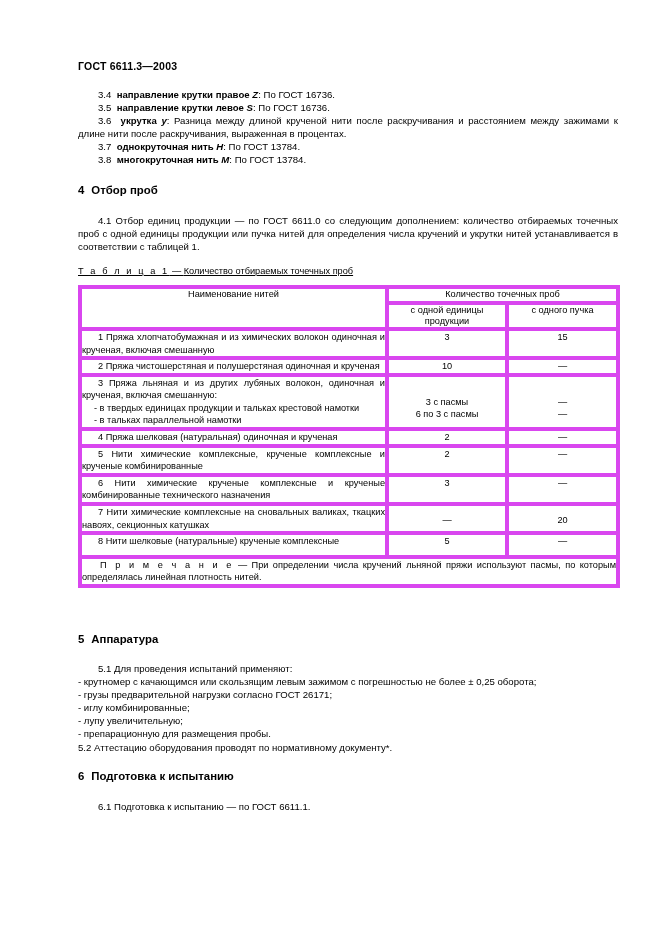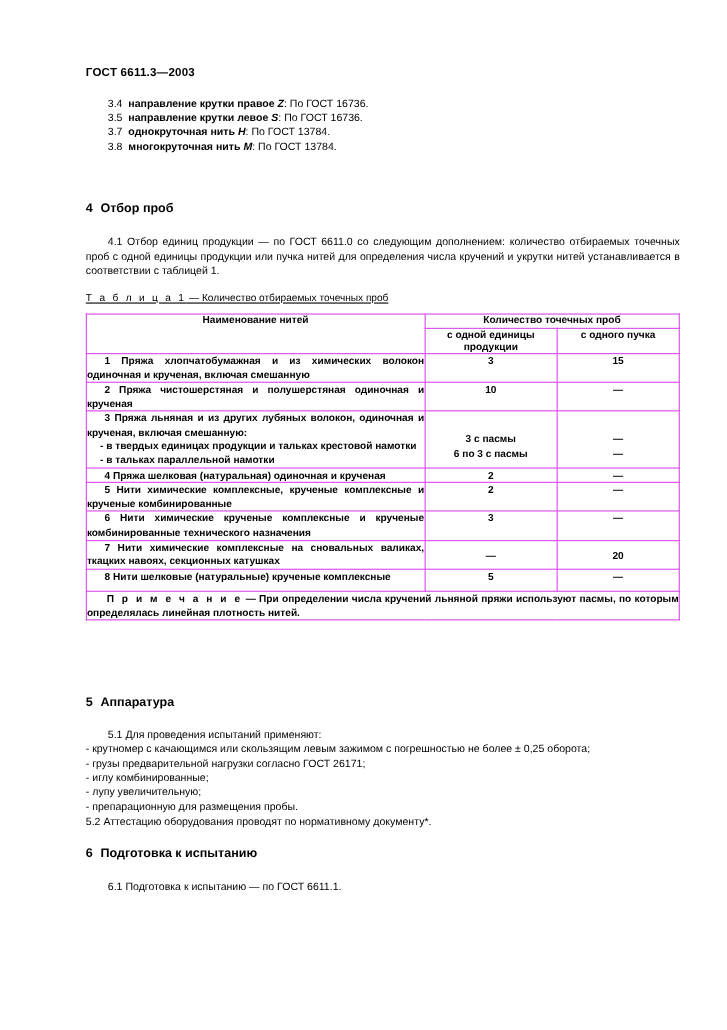--- a/index.html
+++ b/index.html
@@ -76,23 +76,23 @@
   }
 
   
   table.samples {
     border-collapse: collapse;
     width: 540px;
     table-layout: fixed;
     font-size: 9.2px;
   }
   table.samples td, table.samples th {
-    border: 1px solid #d946ef;
+    border: 4px solid #d946ef;
     padding: 0;
-    font-weight: bold;
+    font-weight: normal;
     vertical-align: top;
   }
   .th-main {
     text-align: center;
     vertical-align: middle;
     padding: 4px 6px;
     line-height: 11.5px;
   }
   .th-sub {
     text-align: center;
@@ -194,20 +194,25 @@
       <span class="term">направление крутки правое</span>
       <span class="term-italic">Z</span><span>: </span><span>По ГОСТ 16736.</span>
     </p>
 
     <p class="para indent">
       <span class="clause-num">3.5</span>&nbsp;
       <span class="term">направление крутки левое</span>
       <span class="term-italic">S</span><span>: </span><span>По ГОСТ 16736.</span>
     </p>
 
+    <p class="para indent">
+      <span class="clause-num">3.6</span>&nbsp;
+      <span class="term">укрутка</span>
+      <span class="term-italic">у</span><span>: </span><span>Разница между длиной крученой нити после раскручивания и расстоянием между зажимами к длине нити после раскручивания, выраженная в процентах.</span>
+    </p>
 
     <p class="para indent">
       <span class="clause-num">3.7</span>&nbsp;
       <span class="term">однокруточная нить</span>
       <span class="term-italic">Н</span><span>: </span><span>По ГОСТ 13784.</span>
     </p>
 
     <p class="para indent">
       <span class="clause-num">3.8</span>&nbsp;
       <span class="term">многокруточная нить</span>

